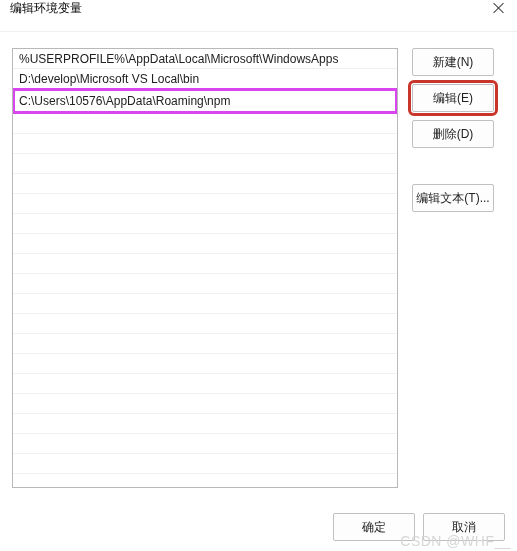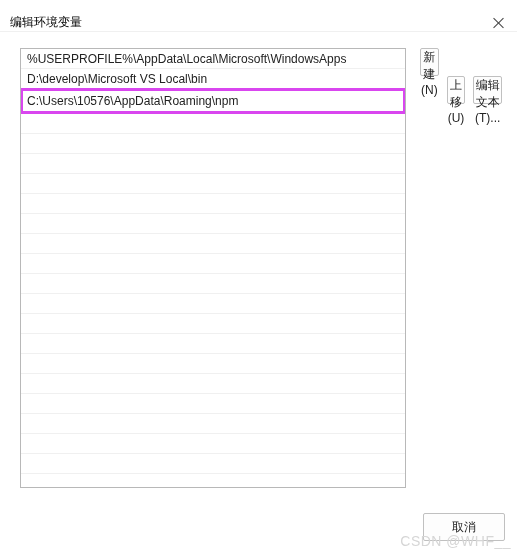--- a/index.html
+++ b/index.html
@@ -12,21 +12,21 @@
       font-size: 12px;
       background: #ffffff;
       width: 517px;
       height: 551px;
       overflow: hidden;
       position: relative;
     }
     .titlebar {
       height: 32px;
       display: flex;
-      align-items: flex-end;
+      align-items: flex-start;
       justify-content: space-between;
       padding: 0 10px;
       border-bottom: 1px solid #f0f0f0;
     }
     .close-icon {
       width: 16px;
       height: 16px;
       position: relative;
       cursor: pointer;
       color: #666;
@@ -38,21 +38,21 @@
       top: 1px;
       width: 1px;
       height: 14px;
       background: #444;
     }
     .close-icon::before { transform: rotate(45deg); }
     .close-icon::after { transform: rotate(-45deg); }
 
     .content {
       display: flex;
-      padding: 16px 12px 8px 20px;
+      padding: 16px 12px 8px 12px;
       gap: 14px;
     }
 
     .listbox {
       width: 386px;
       height: 440px;
       border: 1px solid #b8b8b8;
       background: #fff;
       overflow: hidden;
     }
@@ -68,21 +68,21 @@
     .list-row.highlighted {
       border: 3px solid #d946ef;
       margin: -1px -1px 0 -1px;
       padding: 0 4px;
       height: 26px;
       line-height: 20px;
     }
 
     .button-col {
       display: flex;
-      flex-direction: row;
+      flex-direction: column;
       gap: 8px;
       width: 82px;
     }
     .btn {
       height: 28px;
       border: 1px solid #c0c0c0;
       background: #fdfdfd;
       font-size: 12px;
       color: #222;
       cursor: pointer;
@@ -144,23 +144,25 @@
     <div class="list-row"></div>
     <div class="list-row"></div>
     <div class="list-row"></div>
     <div class="list-row"></div>
     <div class="list-row"></div>
     <div class="list-row"></div>
   </div>
 
   <div class="button-col">
     <button class="btn">新建(N)</button>
-    <button class="btn gap-large">上移(U)</button>
+    <button class="btn highlighted">编辑(E)</button>
+    <button class="btn">删除(D)</button>
     <button class="btn gap-large">编辑文本(T)...</button>
   </div>
 
 </div>
 
 <div class="footer">
+  <button class="btn">确定</button>
   <button class="btn">取消</button>
 </div>
 
 <div class="watermark">CSDN @WHF__</div>
 
 </body></html>

